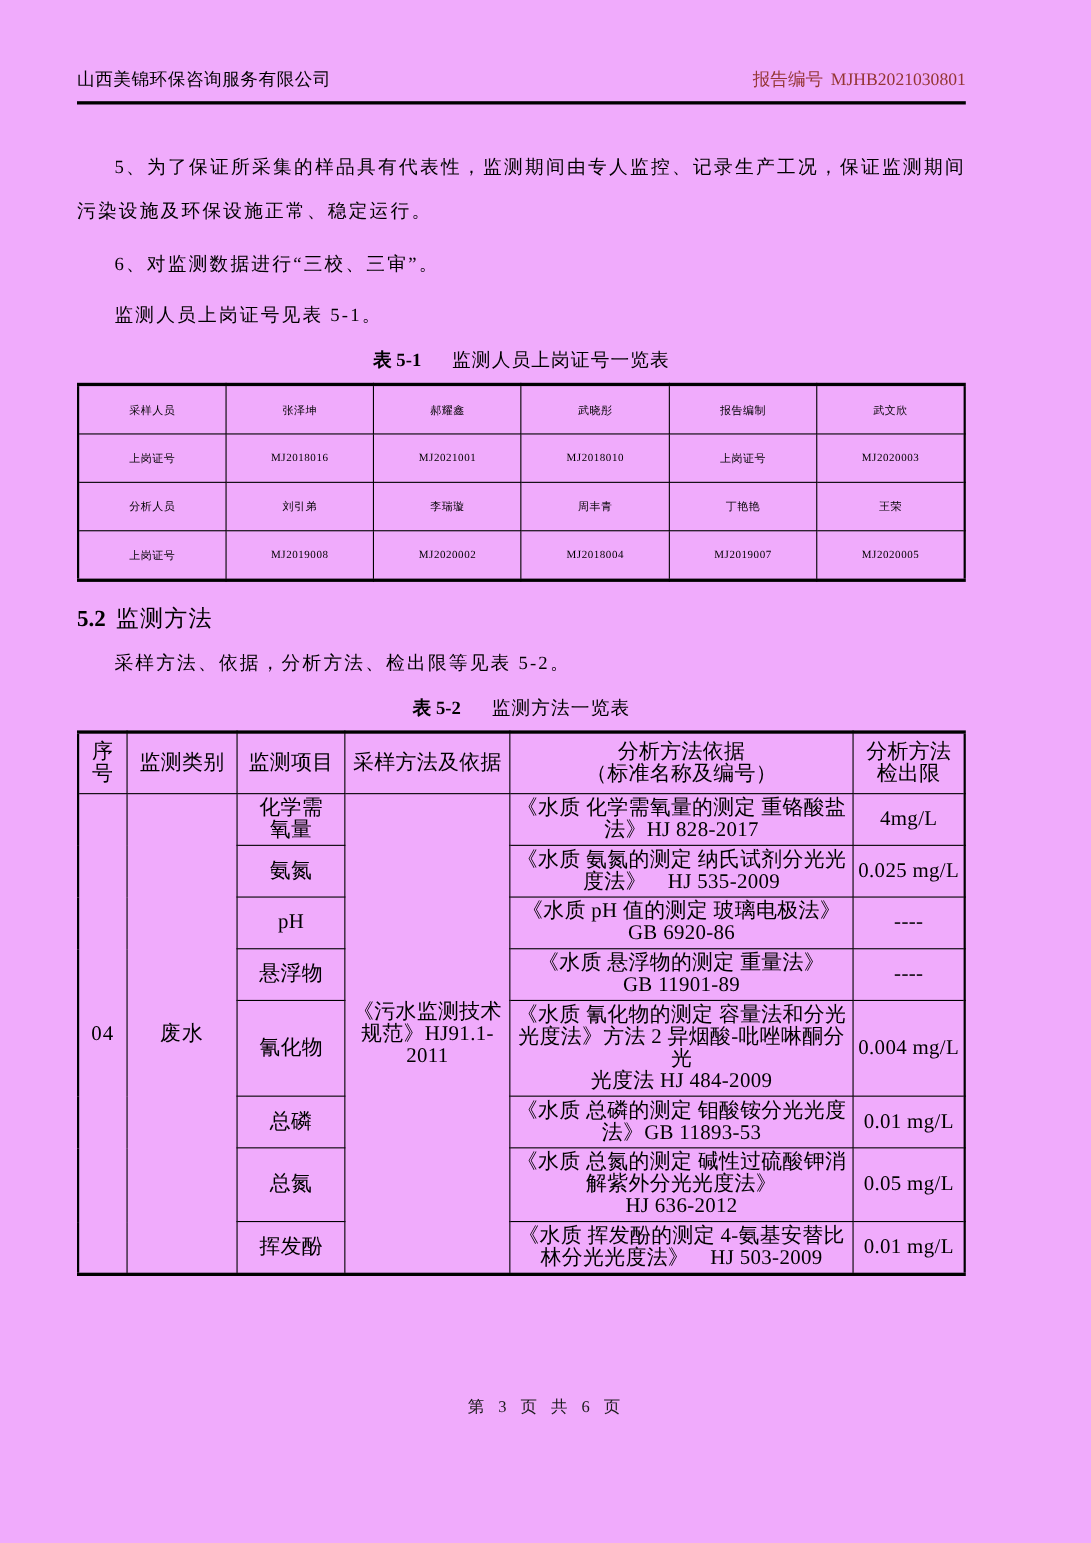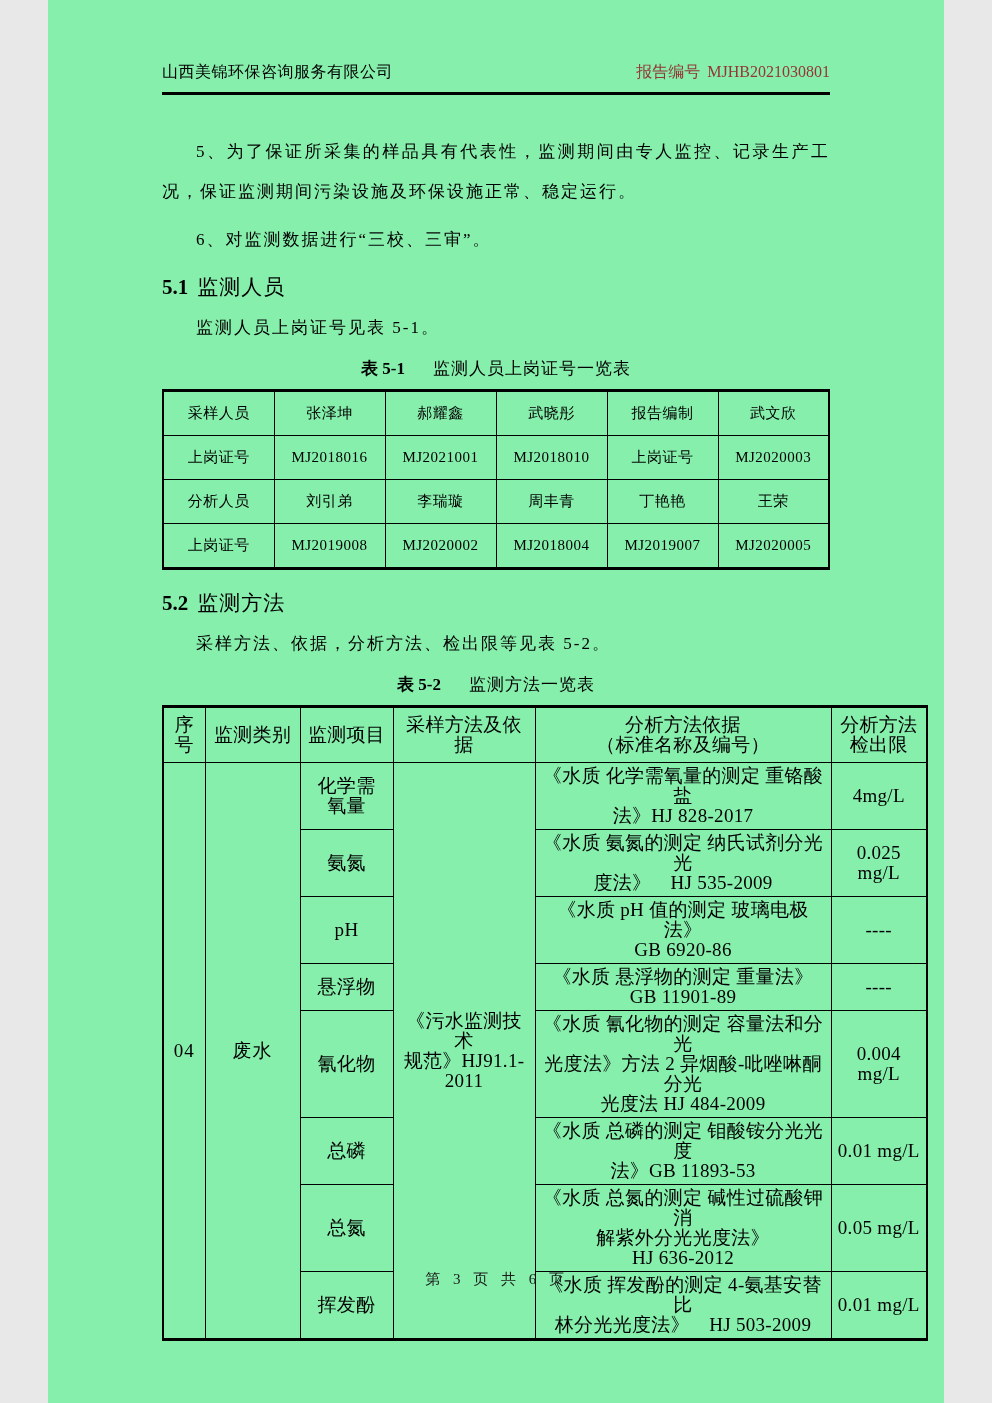--- a/index.html
+++ b/index.html
@@ -1,24 +1,24 @@
 <!DOCTYPE html>
 <html><head>
 <meta charset="utf-8">
 <style>
   html,body{margin:0;padding:0;background:#e8e8e8;}
   .page{
     position:relative;
-    width:896px;height:1403px;
+    width:992px;height:1403px;
     margin:0 auto;
-    background:#86efac;
+    background:#f0abfc;
     color:#000;
     font-family:"Liberation Serif","DejaVu Serif",serif;
     box-sizing:border-box;
-    padding:62px 114px 0 114px;
+    padding:62px 114px 0 70px;
     overflow:hidden;
   }
   
   .hdr{
     display:flex;justify-content:space-between;align-items:flex-end;
     font-size:16px;
     padding-bottom:9px;
     border-bottom:3px solid #000;
   }
   .hdr .company{letter-spacing:0.5px;}
@@ -40,21 +40,21 @@
   }
   .caption .cap-no{font-weight:bold;margin-right:28px;letter-spacing:0;}
   .caption.c52{margin-top:9px;}
   
   table{border-collapse:collapse;width:100%;table-layout:fixed;}
   .t51{margin-top:9px;
     border:2px solid #000;border-top-width:3px;border-bottom-width:3px;}
   .t51 td{
     border:1px solid #000;height:43px;
     text-align:center;vertical-align:middle;
-    font-size:15px;letter-spacing:0.5px;padding:0 2px;
+    font-size:10px;letter-spacing:0.5px;padding:0 2px;
   }
   
   .sec.s52{margin-top:19px;}
   
   .t52{margin-top:9px;
     border:2px solid #000;border-top-width:3px;border-bottom-width:3px;
     font-size:19px;}
   .t52 th,.t52 td{
     border:1px solid #000;
     text-align:center;vertical-align:middle;
@@ -81,23 +81,20 @@
   <div class="hdr">
     <span class="company">山西美锦环保咨询服务有限公司</span>
     <span class="report-no-wrap">
       <span class="report-no-label">报告编号</span><span>MJHB2021030801</span>
     </span>
   </div>
 
   <p class="para p5">5、为了保证所采集的样品具有代表性，监测期间由专人监控、记录生产工况，保证监测期间污染设施及环保设施正常、稳定运行。</p>
   <p class="para p6">6、对监测数据进行“三校、三审”。</p>
 
-  <div class="sec">
-    <span class="sec-no">5.1</span><span class="sec-title">监测人员</span>
-  </div>
   <p class="para intro">监测人员上岗证号见表 5-1。</p>
 
   <div class="caption">
     <span class="cap-no">表 5-1</span><span>监测人员上岗证号一览表</span>
   </div>
 
   <table class="t51">
     <tbody>
       <tr>
         <td>采样人员</td>

